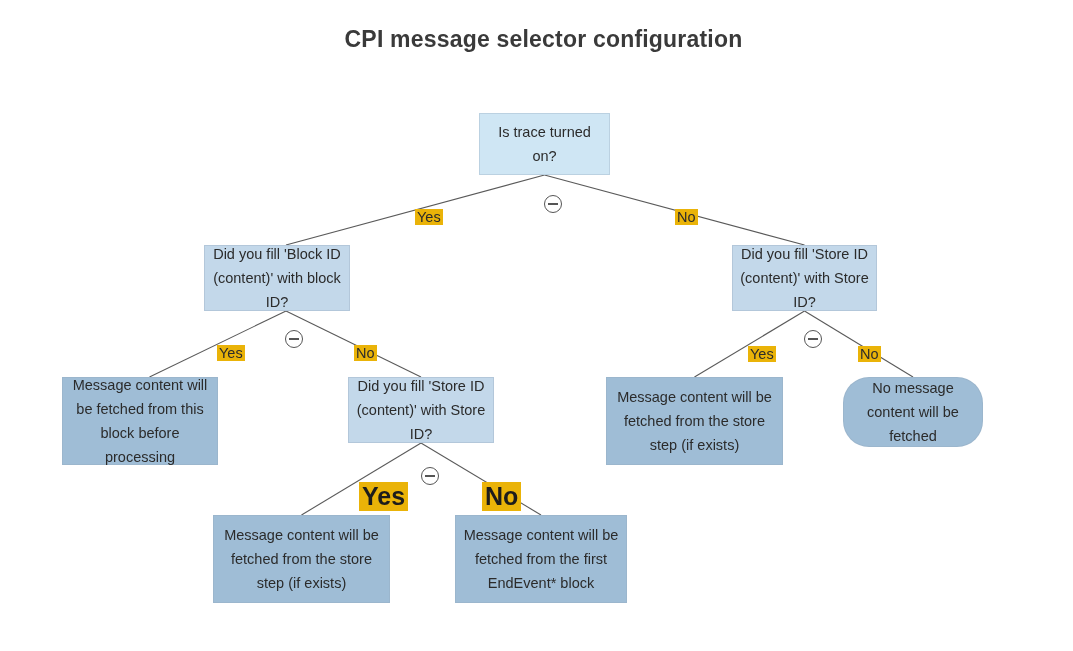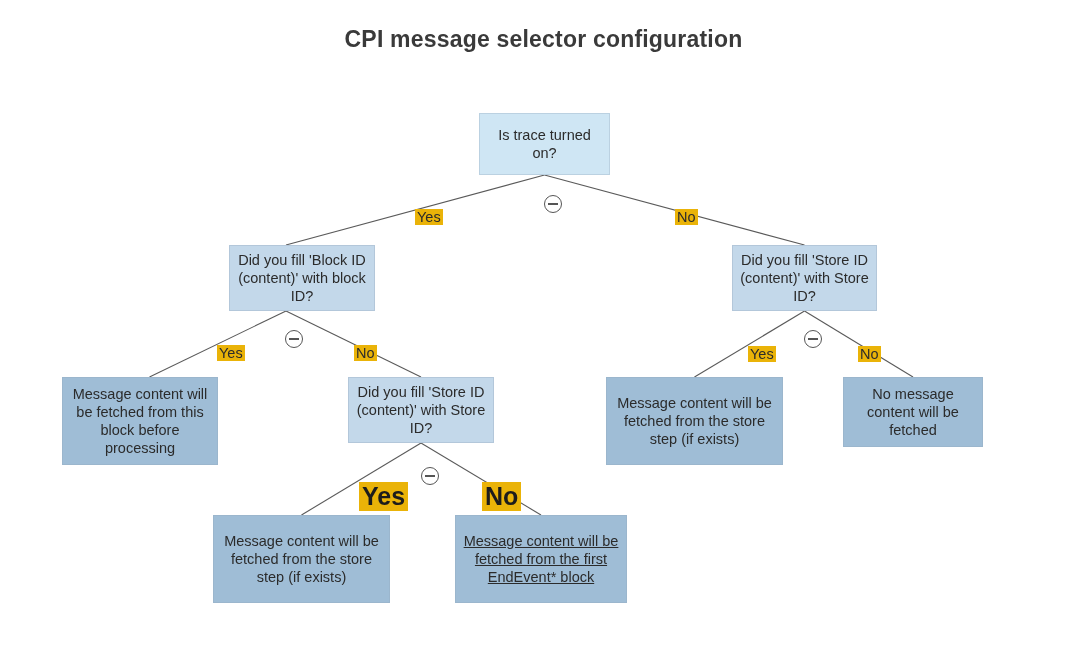--- a/index.html
+++ b/index.html
@@ -45,21 +45,21 @@
   }
 
   .node {
     position: absolute;
     box-sizing: border-box;
     display: flex;
     align-items: center;
     justify-content: center;
     text-align: center;
     font-size: 14.5px;
-    line-height: 18px;
+    line-height: 24px;
     color: #2b2b2b;
     padding: 4px 6px;
     border: 1px solid rgba(150,170,190,0.35);
   }
 
   .node.root {
     background: #cfe6f4;
   }
   .node.decision {
     background: #c3d8ea;
@@ -117,42 +117,42 @@
       <line x1="804.5" y1="311" x2="694.5" y2="377" stroke="#5a5a5a" stroke-width="1.1"></line>
       <line x1="804.5" y1="311" x2="913" y2="377" stroke="#5a5a5a" stroke-width="1.1"></line>
       <line x1="421" y1="443" x2="301.5" y2="515" stroke="#5a5a5a" stroke-width="1.1"></line>
       <line x1="421" y1="443" x2="541" y2="515" stroke="#5a5a5a" stroke-width="1.1"></line>
     </svg>
 
   <div id="nodes-layer">
       <div class="node root" style="left: 479px; top: 113px; width: 131px; height: 62px;">
         <span>Is trace turned on?</span>
       </div>
-      <div class="node decision" style="left: 229px; top: 245px; width: 146px; height: 66px;">
+      <div class="node decision" style="left: 204px; top: 245px; width: 146px; height: 66px;">
         <span>Did you fill 'Block ID (content)' with block ID?</span>
       </div>
       <div class="node decision" style="left: 732px; top: 245px; width: 145px; height: 66px;">
         <span>Did you fill 'Store ID (content)' with Store ID?</span>
       </div>
       <div class="node leaf" style="left: 62px; top: 377px; width: 156px; height: 88px;">
         <span>Message content will be fetched from this block before processing</span>
       </div>
       <div class="node decision" style="left: 348px; top: 377px; width: 146px; height: 66px;">
         <span>Did you fill 'Store ID (content)' with Store ID?</span>
       </div>
       <div class="node leaf" style="left: 606px; top: 377px; width: 177px; height: 88px;">
         <span>Message content will be fetched from the store step (if exists)</span>
       </div>
-      <div class="node leaf" style="left: 843px; top: 377px; width: 140px; height: 70px;">
+      <div class="node leaf" style="left: 843px; top: 377px; width: 140px; height: 70px; border-radius: 26px;">
         <span>No message content will be fetched</span>
       </div>
       <div class="node leaf" style="left: 213px; top: 515px; width: 177px; height: 88px;">
         <span>Message content will be fetched from the store step (if exists)</span>
       </div>
-      <div class="node leaf" style="left: 455px; top: 515px; width: 172px; height: 88px; text-decoration: underline;">
+      <div class="node leaf" style="left: 455px; top: 515px; width: 172px; height: 88px;">
         <span>Message content will be fetched from the first EndEvent* block</span>
       </div>
     </div>
   <div id="labels-layer">
       <span class="edge-label" style="left: 415px; top: 209px;">Yes</span>
       <span class="edge-label" style="left: 675px; top: 209px;">No</span>
       <span class="edge-label" style="left: 217px; top: 345px;">Yes</span>
       <span class="edge-label" style="left: 354px; top: 345px;">No</span>
       <span class="edge-label" style="left: 748px; top: 346px;">Yes</span>
       <span class="edge-label" style="left: 858px; top: 346px;">No</span>

